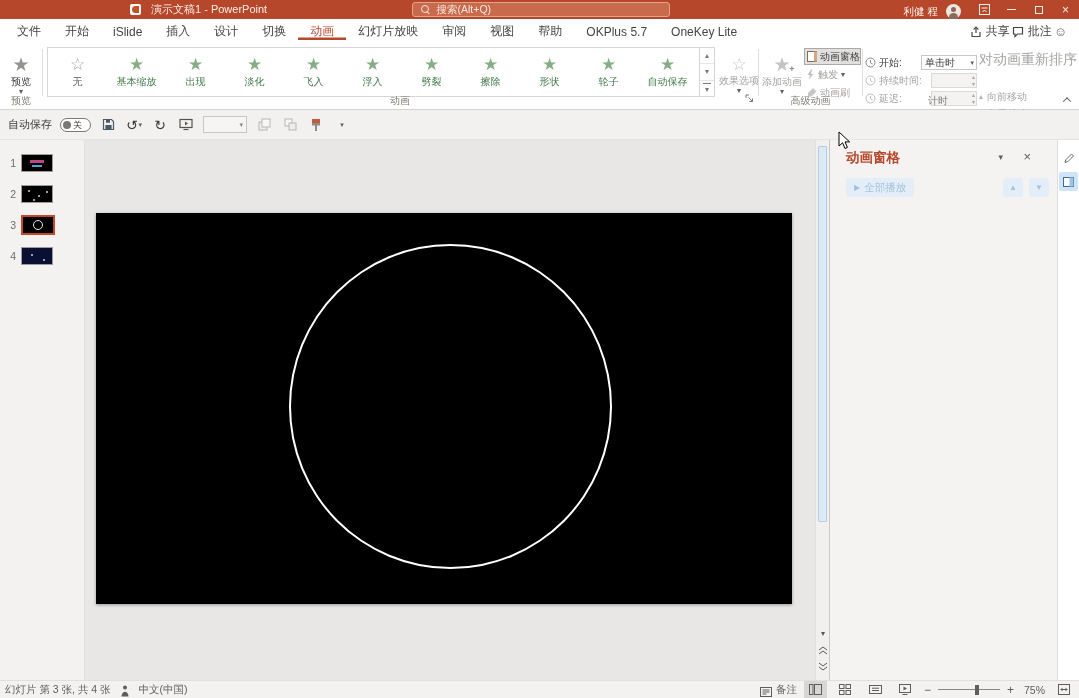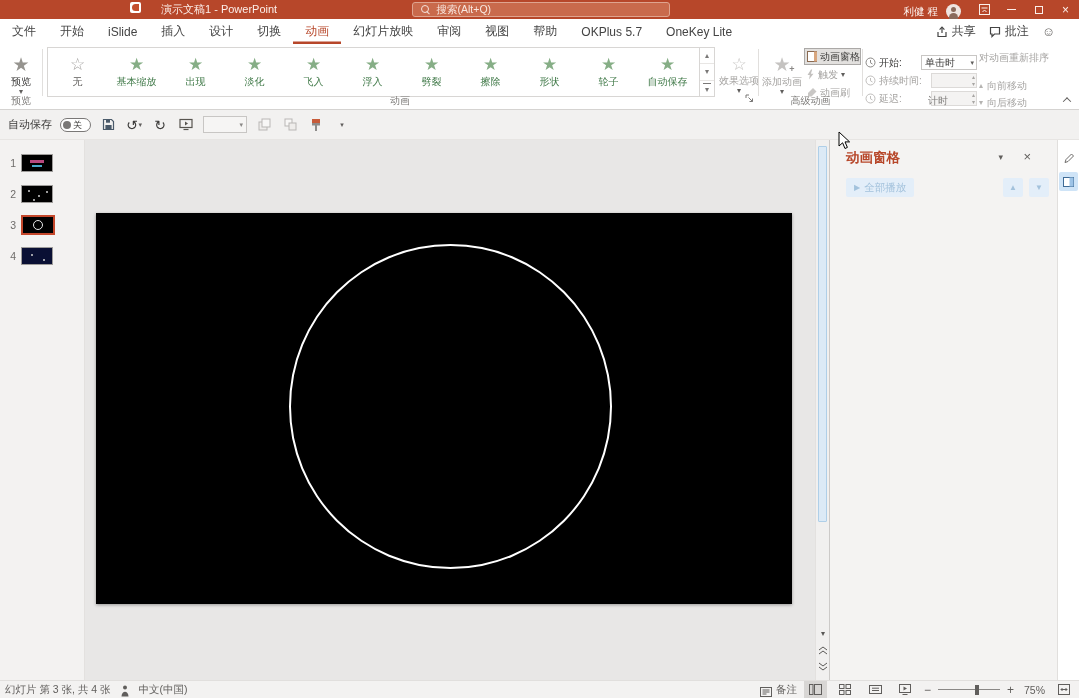--- a/index.html
+++ b/index.html
@@ -3,45 +3,45 @@
 <meta charset="utf-8">
 <style>
   *{margin:0;padding:0;box-sizing:border-box;}
   html,body{width:1079px;height:698px;overflow:hidden;}
   body{font-family:"Liberation Sans","DejaVu Sans",sans-serif;font-size:12px;color:#3B3A39;}
   button{background:none;border:none;padding:0;font:inherit;color:inherit;}
   .app{position:relative;width:1079px;height:698px;background:#E8E7E6;overflow:hidden;}
 
   
   .titlebar{position:absolute;top:0;left:0;width:100%;height:19px;background:#B7472A;display:flex;align-items:center;color:#fff;}
-  .tb-left{display:flex;align-items:flex-start;padding-left:130px;gap:20px;}
+  .tb-left{display:flex;align-items:center;padding-left:130px;gap:10px;}
   .app-icon{width:11px;height:11px;background:#fff;border-radius:2px;position:relative;}
   .app-icon::after{content:"";position:absolute;left:2px;top:2px;width:7px;height:7px;border-radius:50% 0 0 50%;background:#C4502F;}
   .tb-title{font-size:11px;color:#FCEEE9;white-space:nowrap;}
   .tb-search{position:absolute;left:50%;margin-left:-128px;top:2px;width:258px;height:15px;background:#C96A4C;border:1px solid #DFA48F;border-radius:3px;display:flex;align-items:center;gap:6px;padding:0 8px;}
   .mag{position:relative;width:10px;height:10px;flex:0 0 auto;}
   .mag::before{content:"";position:absolute;left:0;top:0;width:6px;height:6px;border:1.2px solid #F6E2DA;border-radius:50%;}
   .mag::after{content:"";position:absolute;left:6px;top:6px;width:4px;height:1.2px;background:#F6E2DA;transform:rotate(45deg);transform-origin:0 0;}
   .tb-search-text{font-size:10.5px;color:#F8E7E0;}
   .tb-right{margin-left:auto;display:flex;align-items:flex-end;height:100%;}
   .tb-user{font-size:10.5px;margin-right:8px;color:#FDF3EF;}
   .avatar{width:15px;height:15px;border-radius:50%;background:#EFE5E1;position:relative;margin-right:10px;}
   .avatar::before{content:"";position:absolute;left:5px;top:3px;width:5px;height:5px;border-radius:50%;background:#8A6A5C;}
   .avatar::after{content:"";position:absolute;left:3px;top:8.5px;width:9px;height:6px;border-radius:5px 5px 0 0;background:#8A6A5C;}
   .tb-btn{width:27px;height:19px;display:flex;align-items:center;justify-content:center;}
   .min-glyph{width:9px;height:1px;background:#FBEFEA;display:block;}
   .max-glyph{width:8px;height:8px;border:1px solid #FBEFEA;display:block;}
   .x-glyph{font-size:12px;line-height:12px;color:#FBEFEA;}
 
   
   .tabrow{position:absolute;top:19px;left:0;width:100%;height:25px;background:#fff;display:flex;justify-content:space-between;}
-  .tabs{display:flex;}
+  .tabs{display:flex;padding-left:5px;align-items:center;}
   .tab{display:flex;align-items:center;padding:0 12px;font-size:12px;color:#444;white-space:nowrap;}
   .tab.active{color:#B7472A;box-shadow:inset 0 -2.5px 0 #B7472A;}
-  .tab-right{display:flex;align-items:center;gap:13px;padding-right:24px;font-family:Liberation Serif, serif;}
+  .tab-right{display:flex;align-items:center;gap:2px;padding-right:12px;font-family:Liberation Serif, serif;}
   .tr-btn{display:flex;align-items:center;gap:4px;font-size:12px;color:#444;}
   .smiley{font-size:13px;color:#605E5C;}
 
   
   .ribbon{position:absolute;top:44px;left:0;width:100%;height:66px;background:#fff;border-bottom:1px solid #D5D3D1;}
   .grp{position:absolute;top:0;height:100%;}
   .sep{position:absolute;top:5px;bottom:13px;width:1px;background:#E1DFDD;}
   .group-label{position:absolute;bottom:1px;left:0;text-align:center;font-size:10px;color:#7E7C7A;white-space:nowrap;}
   .big-btn{position:absolute;top:3px;display:flex;flex-direction:column;align-items:center;justify-content:center;gap:1px;height:56px;}
   .bb-label{font-size:10px;line-height:11px;text-align:center;}
@@ -81,21 +81,21 @@
   .t-col{position:absolute;left:2px;top:11px;width:112px;}
   .t-row{display:flex;align-items:center;height:15px;margin-bottom:3px;gap:3px;}
   .t-label{font-size:10px;white-space:nowrap;}
   .t-label.dis{color:#A6A4A2;}
   .t-ctrl{margin-left:auto;height:15px;border:1px solid #C8C6C4;background:#fff;display:flex;align-items:center;font-size:10px;padding-left:3px;position:relative;}
   .t-ctrl.dd-ctrl{width:56px;}
   .t-ctrl.spin{width:46px;background:#F4F3F2;border-color:#DCDAD8;}
   .spin-arrows{position:absolute;right:1px;top:0;display:flex;flex-direction:column;font-size:6px;line-height:6.5px;color:#A8A6A4;}
   .ctrl-dd{position:absolute;right:2px;font-size:7px;color:#605E5C;}
   .reorder{position:absolute;left:116px;top:7px;width:100px;}
-  .re-label{font-size:10px;color:#A6A4A2;white-space:nowrap;margin-bottom:13px;}
+  .re-label{font-size:14px;color:#A6A4A2;white-space:nowrap;margin-bottom:20px;}
   .re-row{display:flex;align-items:center;gap:4px;height:15px;margin-bottom:2px;font-size:10px;color:#A6A4A2;}
   .re-ico{font-size:8px;color:#B5B3B1;}
   .grp-timing .group-label{width:150px;}
   .collapse-btn{position:absolute;right:6px;bottom:4px;width:12px;height:10px;display:flex;align-items:center;justify-content:center;}
   .chev-up{width:6px;height:6px;border-left:1.5px solid #605E5C;border-top:1.5px solid #605E5C;transform:rotate(45deg) translate(1px,1px);}
 
   
   .qat{position:absolute;top:110px;left:0;width:100%;height:30px;background:#F2F1F0;display:flex;align-items:center;gap:8px;padding-left:8px;border-bottom:1px solid #E7E5E3;}
   .qat-label{font-size:11px;color:#3B3A39;}
   .toggle{width:31px;height:14px;border:1px solid #7A7877;border-radius:8px;background:#fff;display:flex;align-items:center;padding:0 2px;gap:2px;}

